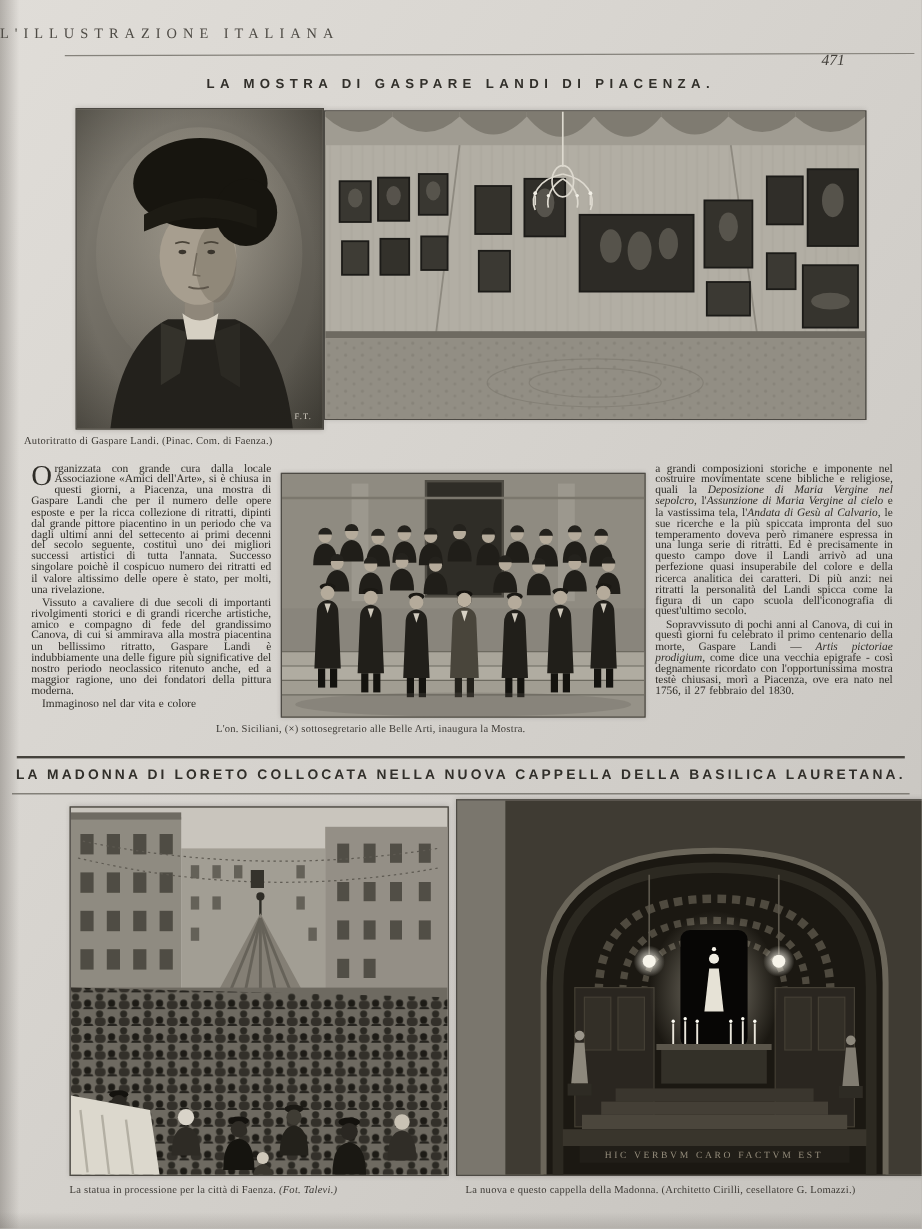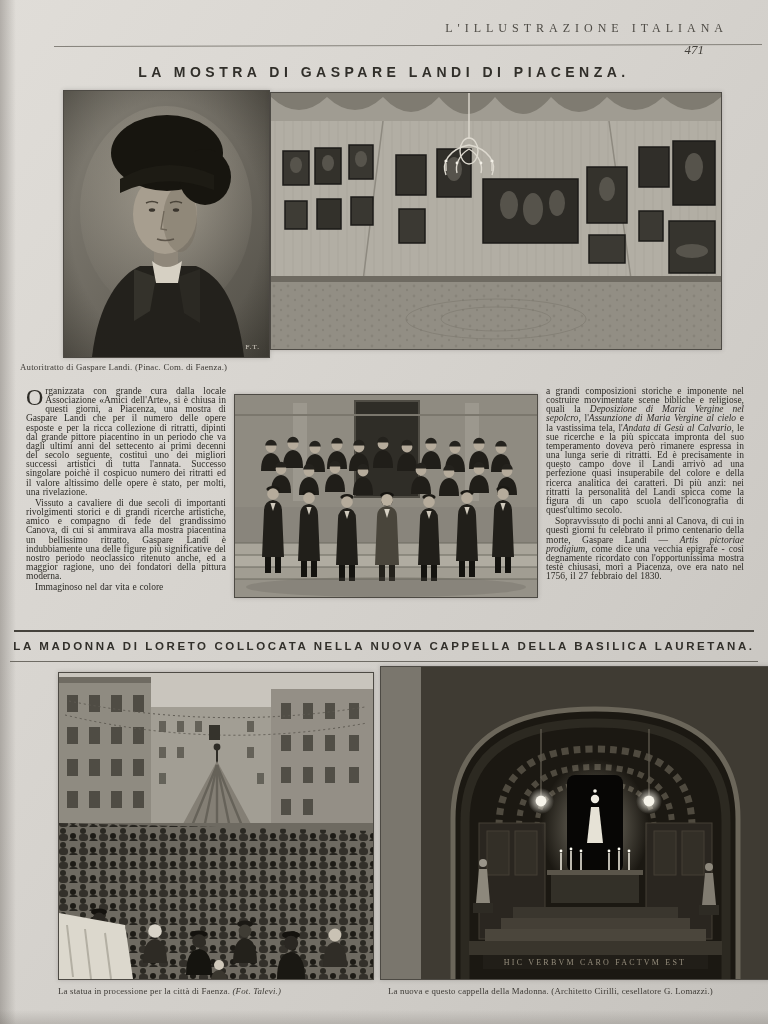--- a/index.html
+++ b/index.html
@@ -3,30 +3,30 @@
 <meta charset="utf-8">
 <style>
   html,body{margin:0;padding:0;}
   body{width:768px;height:1024px;background:#b8b5b0;font-family:"Liberation Serif",serif;}
   .page{position:absolute;top:0;left:0;width:768px;height:1024px;overflow:hidden;
         background:linear-gradient(125deg,#e0ddd8 0%,#d8d5d0 35%,#cfccc7 70%,#c5c2bd 100%);}
   .page::before{content:"";position:absolute;left:0;top:0;bottom:0;width:16px;
         background:linear-gradient(90deg,rgba(70,64,58,.30),rgba(70,64,58,0));pointer-events:none;}
   .page::after{content:"";position:absolute;left:0;right:0;bottom:0;height:14px;
         background:linear-gradient(0deg,rgba(70,64,58,.18),rgba(70,64,58,0));pointer-events:none;}
-  .masthead{position:absolute;top:21px;left:0;right:40px;text-align:right;
+  .masthead{position:absolute;top:21px;left:0;right:40px;text-align:left;
         font-size:12px;letter-spacing:5px;color:#4e4b45;}
   .pagenum{position:absolute;top:18px;right:64px;font-size:13px;font-style:italic;color:#44413c;margin-top:24px;}
   .rule{position:absolute;background:#85827b;height:1px;}
   .rule-top{top:45px;left:54px;right:6px;transform:rotate(-.15deg);}
   .rule-mid-a{top:630px;left:14px;right:14px;height:2px;background:#45423c;}
   .rule-mid-b{top:661px;left:10px;right:10px;background:#6e6b64;}
   .art-title{position:absolute;left:0;right:0;text-align:center;color:#312f2a;
         font-family:"Liberation Sans",sans-serif;font-weight:bold;}
-  .title-1{top:64px;font-size:14px;letter-spacing:4.5px;}
+  .title-1{top:64px;font-size:11px;letter-spacing:4.5px;}
   .title-2{top:640px;font-size:11.5px;letter-spacing:2.6px;}
   .photo{position:absolute;border:1px solid #4d4a44;background:#7a766d;
         box-shadow:0 0 4px rgba(60,55,50,.25);}
   .photo svg{display:block;width:100%;height:100%;}
   .cap{position:absolute;text-align:left;font-size:8.8px;color:#3c3934;letter-spacing:.2px;}
   .cap i{font-style:italic;}
   .col{position:absolute;top:387px;width:200px;text-align:justify;
         font-size:9.5px;line-height:9.15px;color:#2e2c27;word-spacing:.6px;}
   .col p{margin:0 0 2px 0;text-indent:9px;}
   .col p.nofirst{text-indent:0;}
@@ -243,20 +243,21 @@
           <rect x="-8" y="64" width="6" height="16" fill="#23211b"></rect>
             <rect x="2" y="64" width="6" height="16" fill="#23211b"></rect>
         </g>
         <use href="#fmn" x="194" y="108"></use>
           <use href="#fmn" x="232" y="104"></use>
           <use href="#fmn" x="268" y="100"></use>
       </g>
       <ellipse cx="151" cy="192" rx="140" ry="10" fill="#5e5b52" opacity=".25"></ellipse>
     </svg>
   </div>
+  <div class="cap" style="left:180px;top:602px;width:410px;">L'on. Siciliani, (×) sottosegretario alle Belle Arti, inaugura la Mostra.</div>
 
   <div class="col" style="left:546px;width:198px;">
     <p class="nofirst"><span>a grandi composizioni storiche e imponente nel costruire movimentate scene bibliche e religiose, quali la </span><i>Deposizione di Maria Vergine nel sepolcro</i><span>, l'</span><i>Assunzione di Maria Vergine al cielo</i><span> e la vastissima tela, l'</span><i>Andata di Gesù al Calvario</i><span>, le sue ricerche e la più spiccata impronta del suo temperamento doveva però rimanere espressa in una lunga serie di ritratti. Ed è precisamente in questo campo dove il Landi arrivò ad una perfezione quasi insuperabile del colore e della ricerca analitica dei caratteri. Di più anzi: nei ritratti la personalità del Landi spicca come la figura di un capo scuola dell'iconografia di quest'ultimo secolo.</span></p>
     <p><span>Sopravvissuto di pochi anni al Canova, di cui in questi giorni fu celebrato il primo centenario della morte, Gaspare Landi — </span><i>Artis pictoriae prodigium</i><span>, come dice una vecchia epigrafe - così degnamente ricordato con l'opportunissima mostra testè chiusasi, morì a Piacenza, ove era nato nel 1756, il 27 febbraio del 1830.</span></p>
   </div>
 
   <div class="rule rule-mid-a"></div>
   <div class="art-title title-2">LA MADONNA DI LORETO COLLOCATA NELLA NUOVA CAPPELLA DELLA BASILICA LAURETANA.</div>
   <div class="rule rule-mid-b"></div>
 

